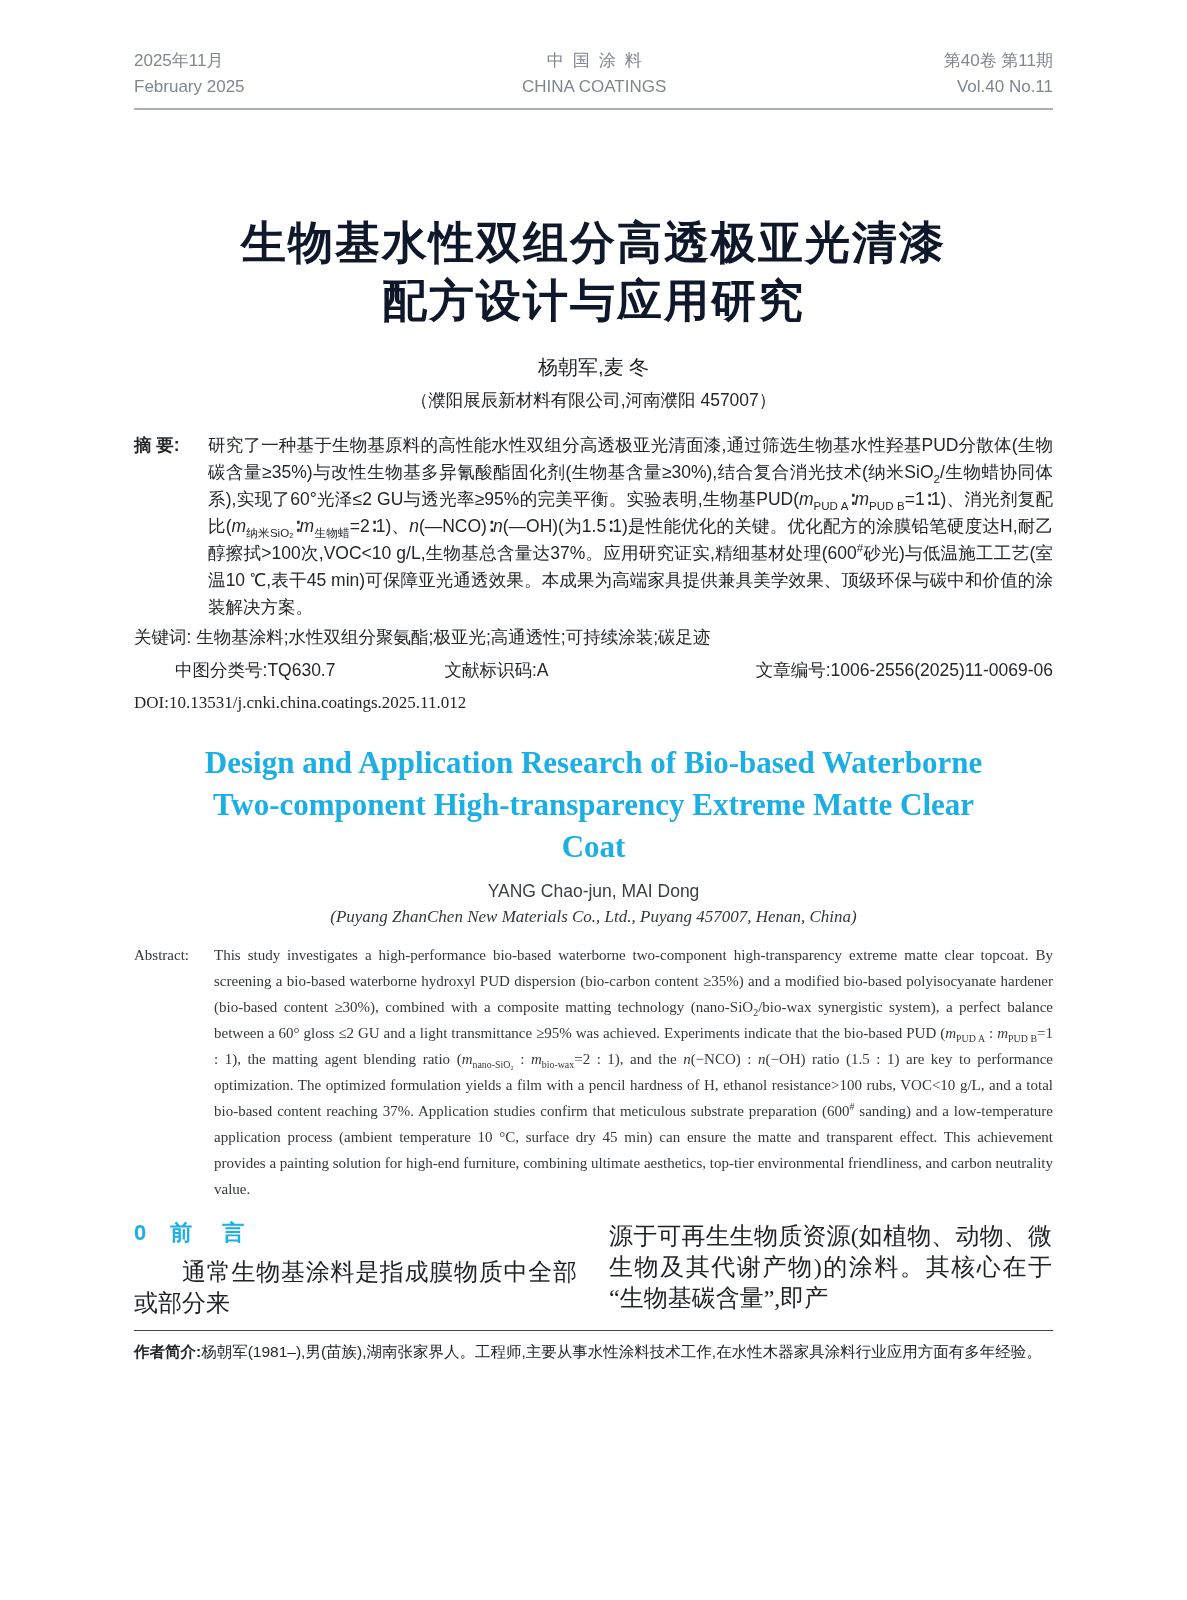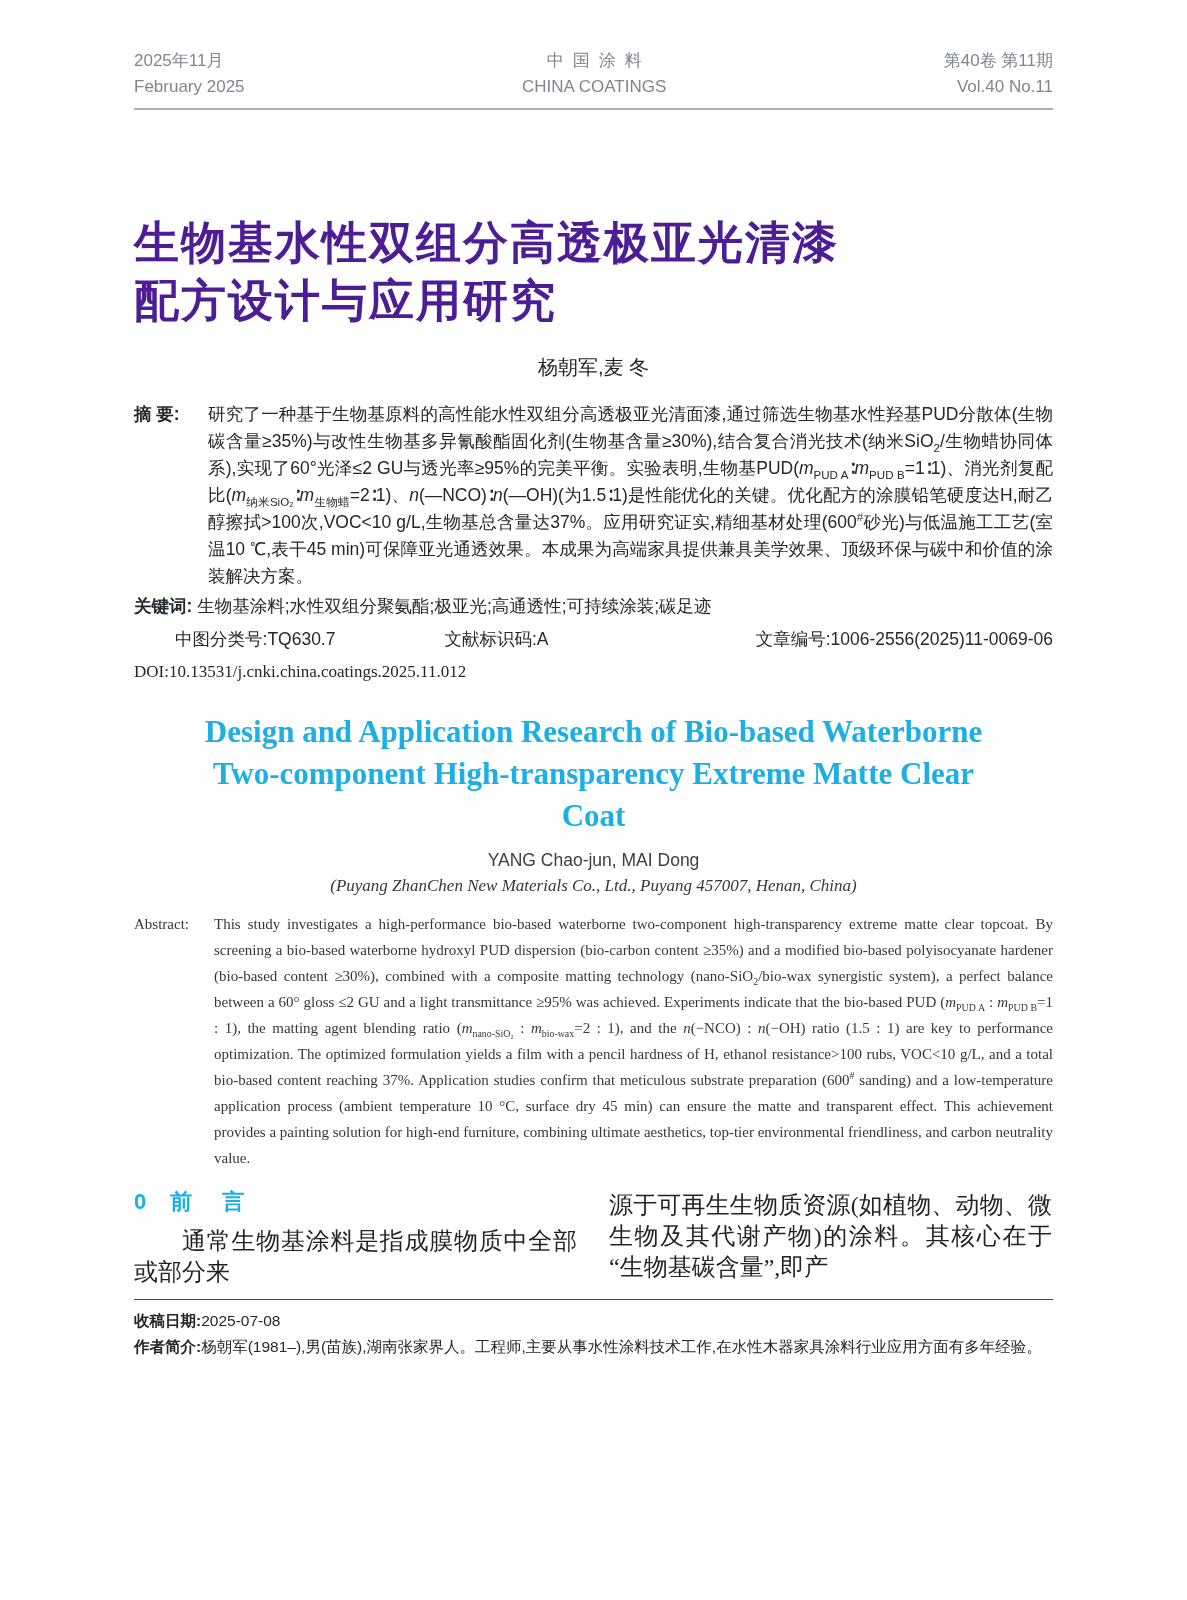--- a/index.html
+++ b/index.html
@@ -26,41 +26,41 @@
     font-size:17px; line-height:1.5;
   }
   .head-left  { text-align:left; }
   .head-center{ text-align:center; }
   .head-right { text-align:right; }
   .head-cn-journal { letter-spacing:9px; text-indent:9px; }
 
   
   .title-cn {
     margin:104px 0 0 0;
-    text-align:left;
-    color:#4c1d95;
+    text-align:center;
+    color:#0f172a;
     font-size:45px; font-weight:700;
     line-height:58px;
     letter-spacing:2px;
   }
   .authors-cn { margin-top:24px; text-align:center; font-size:20px; font-weight:400; color:#1e2226; }
   .affil-cn   { margin-top:7px;  text-align:center; font-size:17.5px; color:#23272b; }
 
   
   .hang { position:relative; text-align:justify; }
   .hang .lbl { position:absolute; left:0; top:0; }
   .abstract-cn {
     margin-top:20px;
     padding-left:74px;
     font-size:17.5px; line-height:27px;
     color:#23272b;
   }
   .abstract-cn .lbl { font-weight:700; }
   .keywords-cn { margin-top:3px; font-size:17.5px; line-height:27px; }
-  .keywords-cn .lbl { font-weight:700;margin-top:28px; }
+  .keywords-cn .lbl { font-weight:400;margin-top:28px; }
 
   .meta-row { margin-top:6px; display:flex; font-size:17.5px; line-height:27px; }
   .meta-row .lbl { font-weight:400;padding-left:41px; }
   .meta-doccode { margin-left:68px; }
   .meta-articleid { margin-left:auto; }
   .doi-line { margin-top:6px; font-family:"Liberation Serif", serif; font-size:17px; line-height:26px; color:#23272b; }
 
   
   .title-en {
     margin-top:26px;
@@ -148,20 +148,21 @@
         <div>Vol.40 No.11</div>
       </div>
     </div>
 
     <h1 class="title-cn">
       <span>生物基水性双组分高透极亚光清漆</span><br>
       <span>配方设计与应用研究</span>
     </h1>
 
     <div class="authors-cn">杨朝军,麦  冬</div>
+    <div class="affil-cn">（濮阳展辰新材料有限公司,河南濮阳  457007）</div>
 
     <div class="abstract-cn hang">
       <span class="lbl">摘  要:</span>
       <span>研究了一种基于生物基原料的高性能水性双组分高透极亚光清面漆,通过筛选生物基水性羟基PUD分散体(生物碳含量≥35%)与改性生物基多异氰酸酯固化剂(生物基含量≥30%),结合复合消光技术(纳米SiO<sub>2</sub>/生物蜡协同体系),实现了60°光泽≤2 GU与透光率≥95%的完美平衡。实验表明,生物基PUD(<i>m</i><sub>PUD A</sub>∶<i>m</i><sub>PUD B</sub>=1∶1)、消光剂复配比(<i>m</i><sub>纳米SiO₂</sub>∶<i>m</i><sub>生物蜡</sub>=2∶1)、<i>n</i>(—NCO)∶<i>n</i>(—OH)(为1.5∶1)是性能优化的关键。优化配方的涂膜铅笔硬度达H,耐乙醇擦拭&gt;100次,VOC&lt;10 g/L,生物基总含量达37%。应用研究证实,精细基材处理(600<sup>#</sup>砂光)与低温施工工艺(室温10 ℃,表干45 min)可保障亚光通透效果。本成果为高端家具提供兼具美学效果、顶级环保与碳中和价值的涂装解决方案。</span>
     </div>
 
     <div class="keywords-cn">
       <span class="lbl">关键词:</span>
       <span>生物基涂料;水性双组分聚氨酯;极亚光;高通透性;可持续涂装;碳足迹</span>
     </div>
@@ -203,23 +204,20 @@
         </div>
         <div class="intro-para indent2">通常生物基涂料是指成膜物质中全部或部分来</div>
       </div>
       <div class="intro-col intro-col-right">
         <div class="intro-para">源于可再生生物质资源(如植物、动物、微生物及其代谢产物)的涂料。其核心在于“生物基碳含量”,即产</div>
       </div>
     </div>
 
     <div class="footnote">
       <div>
-        <span class="lbl">收稿日期:</span><span>2025-07-08</span>
-      </div>
-      <div>
         <span class="lbl">作者简介:</span><span>杨朝军(1981–),男(苗族),湖南张家界人。工程师,主要从事水性涂料技术工作,在水性木器家具涂料行业应用方面有多年经验。</span>
       </div>
     </div>
 
   </div>
 
   <div class="page-footer">
     <div class="footer-text">
       <div class="footer-cn">木器涂料与涂装</div>
       <div class="footer-en">Wood Coatings and Application</div>

